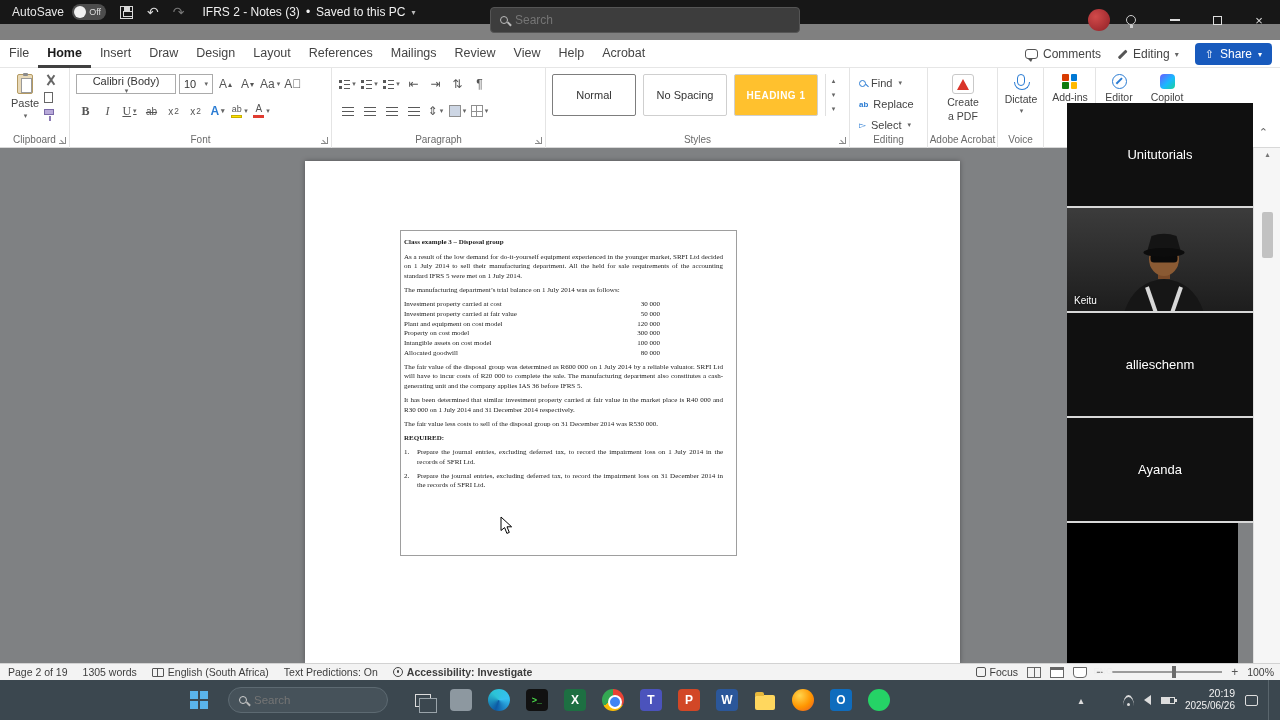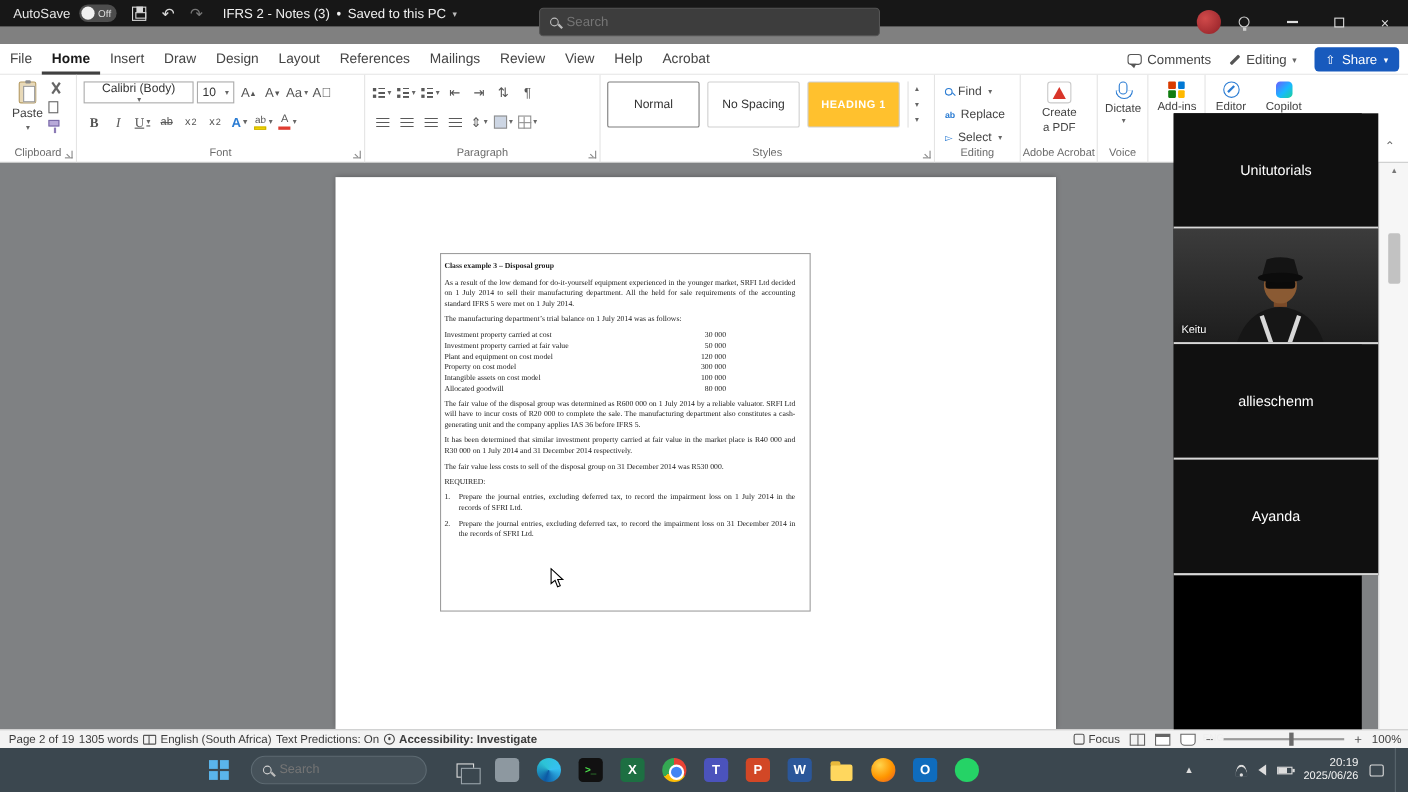--- a/index.html
+++ b/index.html
@@ -108,42 +108,42 @@
   #ribbon-collapse{position:absolute;right:12px;bottom:8px;font-size:11px;color:#666;}
 
   
   #canvas{position:absolute;left:0;top:148px;width:1280px;height:515px;background:#7f8183;overflow:hidden;}
   #page{position:absolute;left:305px;top:13px;width:655px;height:502px;background:#fff;box-shadow:0 0 5px rgba(0,0,0,0.35);}
   #doc-image{position:absolute;left:95px;top:69px;width:337px;height:326px;border:1px solid #9e9e9e;background:#fff;overflow:hidden;font-family:"Liberation Serif",serif;font-size:7px;line-height:1.38;color:#1a1a1a;padding:7px 13px 6px 3px;}
   #doc-image p{text-align:justify;margin-bottom:4.5px;}
   #doc-image .dhead{font-weight:bold;margin-bottom:5px;}
   .tb-table{width:256px;margin-bottom:4.5px;}
   .tb-row{display:flex;justify-content:space-between;}
-  .req{font-weight:normal;margin-bottom:4.5px;}
+  .req{font-weight:bold;margin-bottom:4.5px;}
   .reqitem{display:flex;gap:5px;margin-bottom:4px;}
   .reqitem .num{flex:0 0 8px;}
   .reqitem .txt{text-align:justify;}
   
   #cursor{position:absolute;left:500px;top:368px;z-index:60;}
 
   
   #scrollstrip{position:absolute;left:1253px;top:148px;width:27px;height:515px;background:#f6f6f6;border-left:1px solid #e0e0e0;}
   #scrollstrip .up{position:absolute;left:0;top:2px;width:27px;text-align:center;font-size:8px;color:#777;}
   #scroll-thumb{position:absolute;left:8px;top:64px;width:11px;height:46px;background:#c2c2c2;border-radius:2px;}
 
   
   #overlay{position:absolute;left:1067px;top:103px;width:171px;height:560px;background:#000;z-index:40;}
   .ptile{width:186px;height:105px;background:#101010;border-bottom:2px solid #d8d8d8;display:flex;align-items:center;justify-content:center;position:relative;overflow:hidden;}
   .pname{color:#fff;font-size:13px;}
   .pname-corner{position:absolute;left:7px;bottom:5px;font-size:10px;color:#fff;text-shadow:0 0 3px #000;}
   .ptile svg{display:block;}
 
   
   #statusbar{position:absolute;left:0;top:663px;width:1280px;height:17px;background:#f3f3f3;border-top:1px solid #d2d2d2;display:flex;align-items:center;font-size:10.5px;color:#3d3d3d;}
-  #statusbar .left{display:flex;align-items:center;gap:4px;padding-left:8px;}
+  #statusbar .left{display:flex;align-items:center;gap:15px;padding-left:8px;}
   #statusbar .right{position:absolute;right:6px;display:flex;align-items:center;gap:9px;}
   .sb-item{display:flex;align-items:center;gap:4px;white-space:nowrap;}
   .i-book{width:12px;height:9px;border:1px solid #555;border-radius:1px;background-image:linear-gradient(#555,#555);background-size:1px 9px;background-position:center;background-repeat:no-repeat;}
   .i-a11y{width:10px;height:10px;border:1.2px solid #444;border-radius:50%;position:relative;}
   .i-a11y::after{content:"";position:absolute;left:3px;top:2px;width:2.5px;height:2.5px;border-radius:50%;background:#444;}
   .i-focus{width:10px;height:10px;border:1.3px solid #555;border-radius:2px;}
   .vicon{width:14px;height:11px;border:1px solid #666;background:#fff;}
   .vicon.read{background:linear-gradient(#666,#666) center/1px 11px no-repeat;}
   .vicon.print{border-top:3px solid #666;}
   .vicon.web{border-radius:0 0 4px 4px;}

